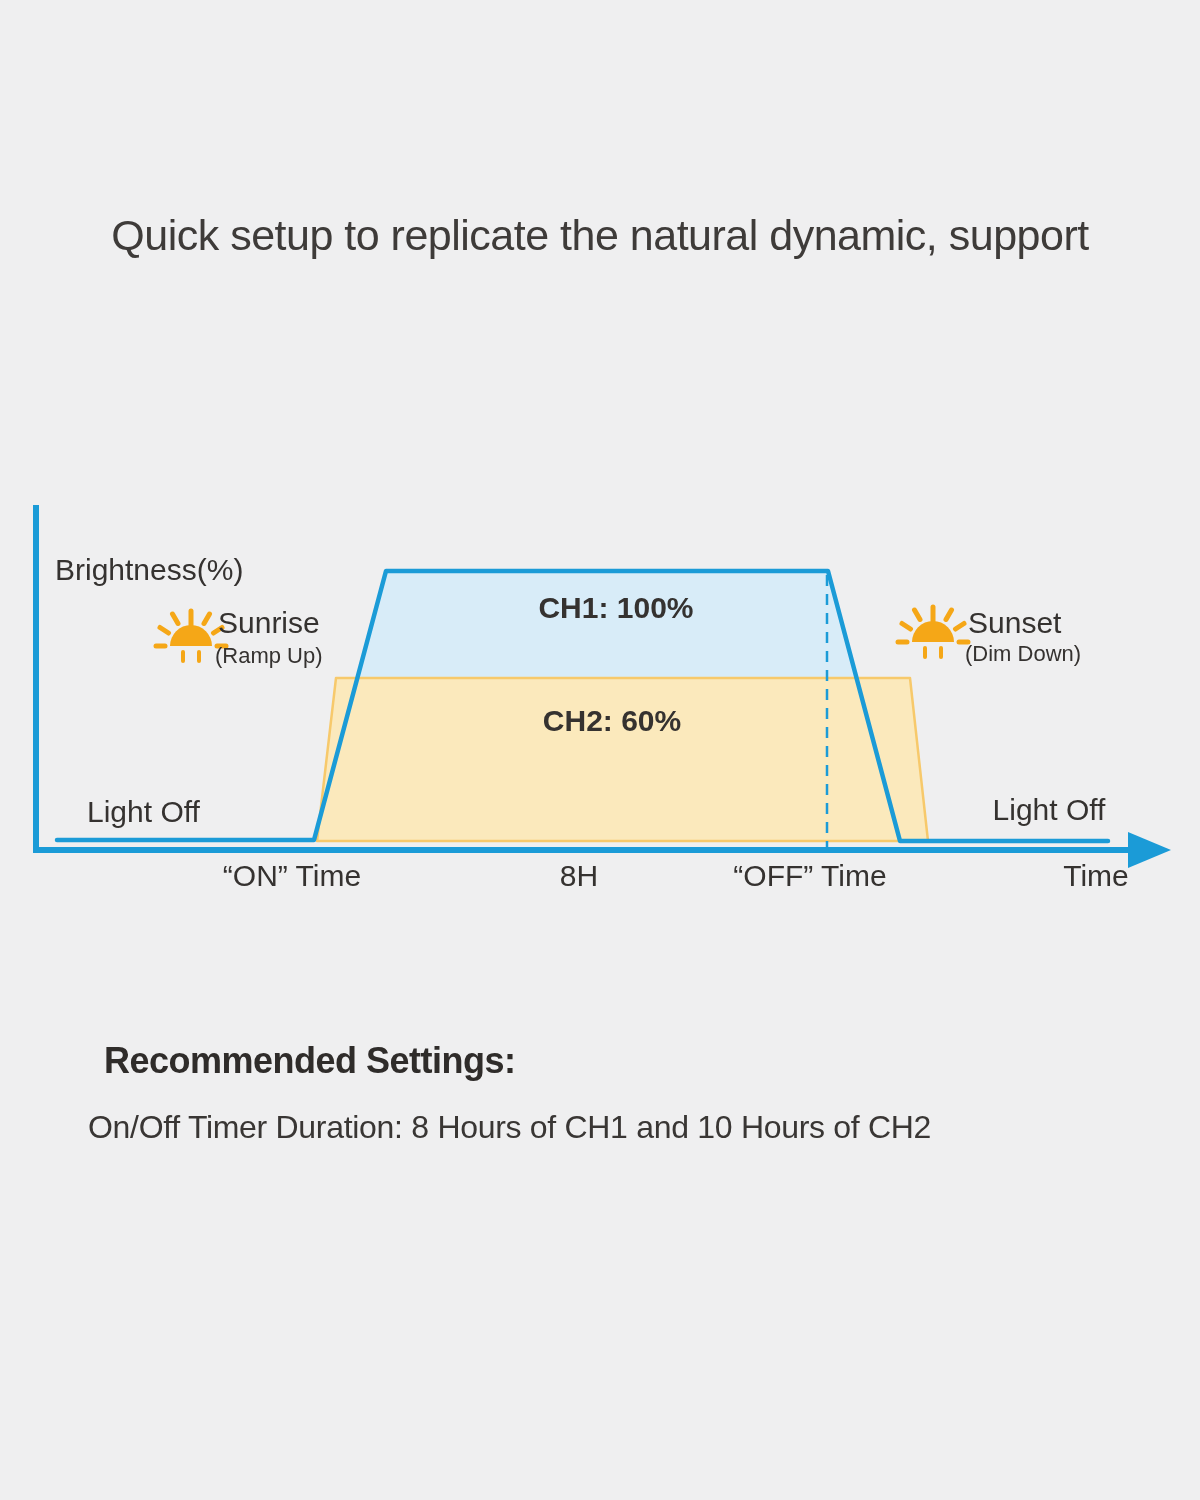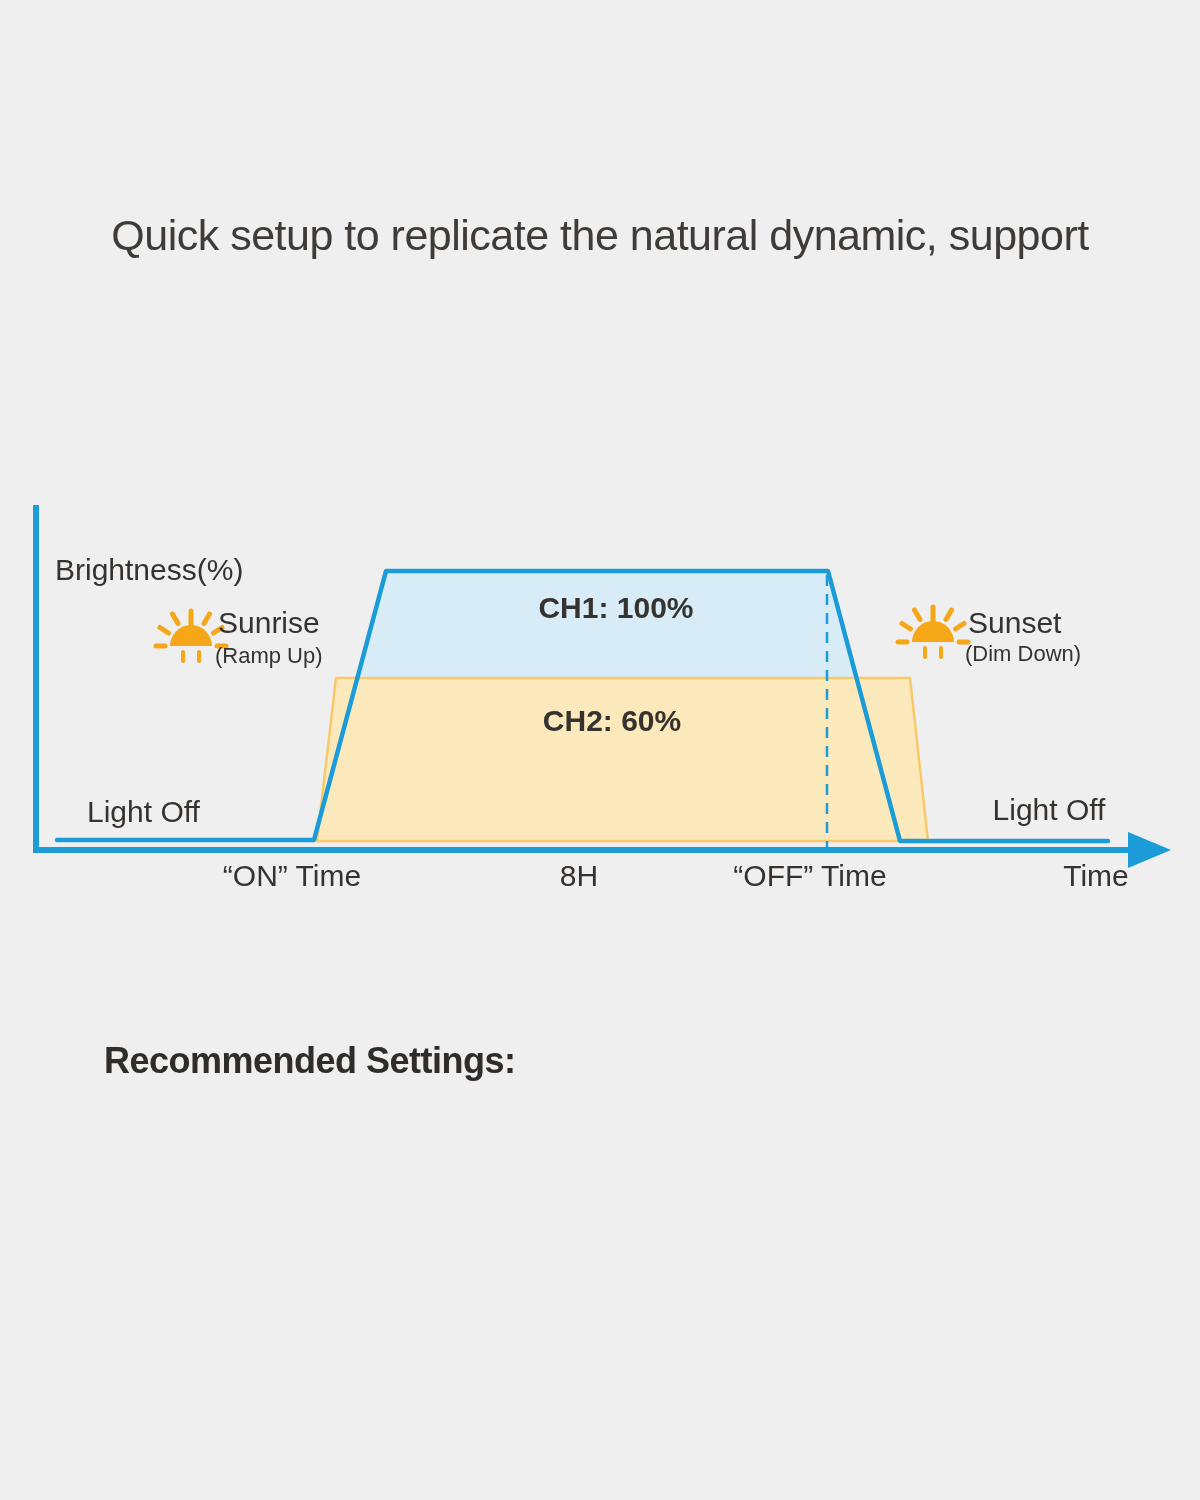--- a/index.html
+++ b/index.html
@@ -141,14 +141,15 @@
     <text class="chart-label" x="87" y="822">Light Off</text>
     <text class="chart-label mid" x="1049" y="820">Light Off</text>
 
     <text class="tick-label mid" x="292" y="886">“ON” Time</text>
     <text class="tick-label mid" x="579" y="886">8H</text>
     <text class="tick-label mid" x="810" y="886">“OFF” Time</text>
     <text class="tick-label mid" x="1096" y="886">Time</text>
   </svg>
 
   <div class="settings-heading">Recommended Settings:</div>
+  <div class="settings-line1">On/Off Timer Duration: 8 Hours of CH1 and 10 Hours of CH2</div>
 
 </div>
 
 </body></html>

